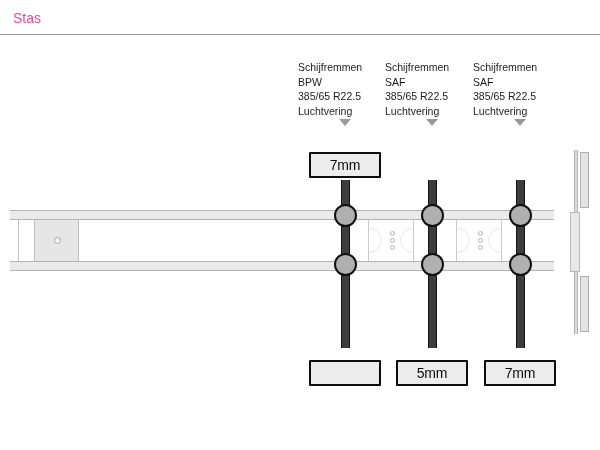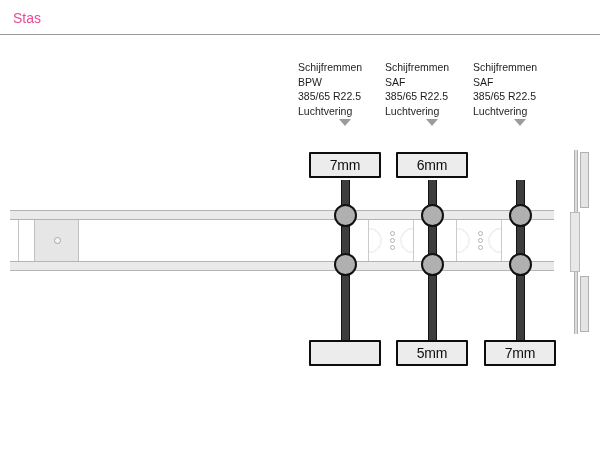--- a/index.html
+++ b/index.html
@@ -257,21 +257,21 @@
     border: 2px solid #0d0d0d;
     border-radius: 1px;
     box-sizing: border-box;
     font-size: 14px;
     line-height: 22px;
     text-align: center;
     color: #0d0d0d;
     letter-spacing: -0.2px;
   }
   .tread-box.box-top { top: 0; }
-  .tread-box.box-bottom { top: 188px; }
+  .tread-box.box-bottom { top: 208px; }
 </style>
 </head>
 <body>
 
 <div id="header-area">
   <div id="page-title">Stas</div>
   <div id="header-divider"></div>
 </div>
 
 <div id="diagram">
@@ -338,21 +338,20 @@
 
   <div class="axle-group" style="left:298px;">
     <div class="tread-box box-top">7mm</div>
     <div class="axle-bar"></div>
     <div class="wheel-hub hub-top"></div>
     <div class="wheel-hub hub-bottom"></div>
     <div class="tread-box box-bottom"></div>
   </div>
 
   <div class="axle-group" style="left:385px;">
-    <div class="tread-box box-top">6mm</div>
     <div class="axle-bar"></div>
     <div class="wheel-hub hub-top"></div>
     <div class="wheel-hub hub-bottom"></div>
     <div class="tread-box box-bottom">5mm</div>
   </div>
 
   <div class="axle-group" style="left:473px;">
     <div class="axle-bar"></div>
     <div class="wheel-hub hub-top"></div>
     <div class="wheel-hub hub-bottom"></div>

